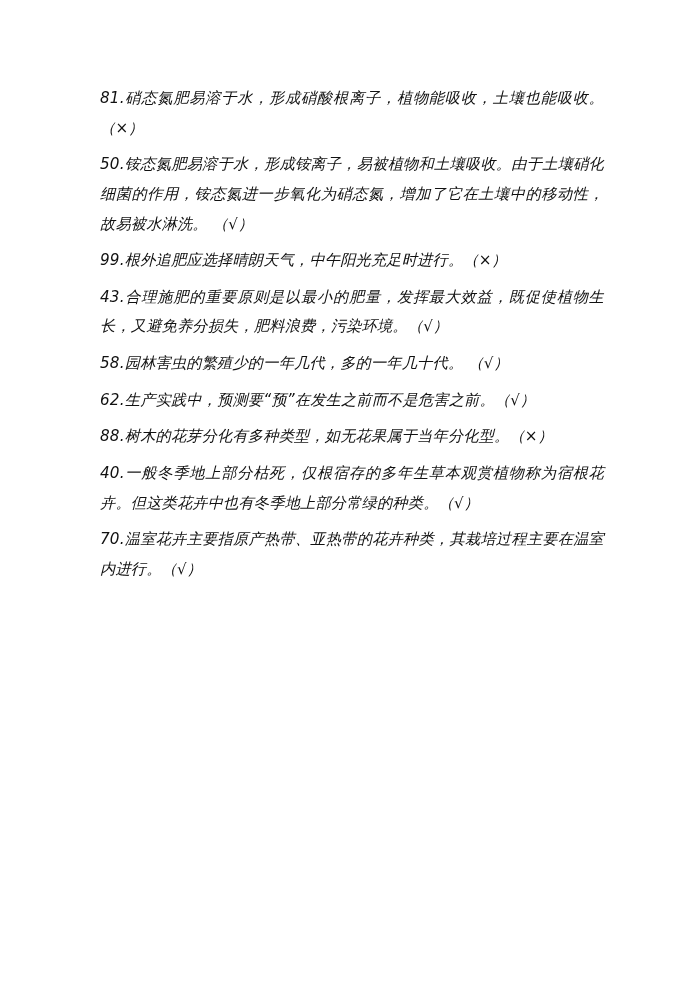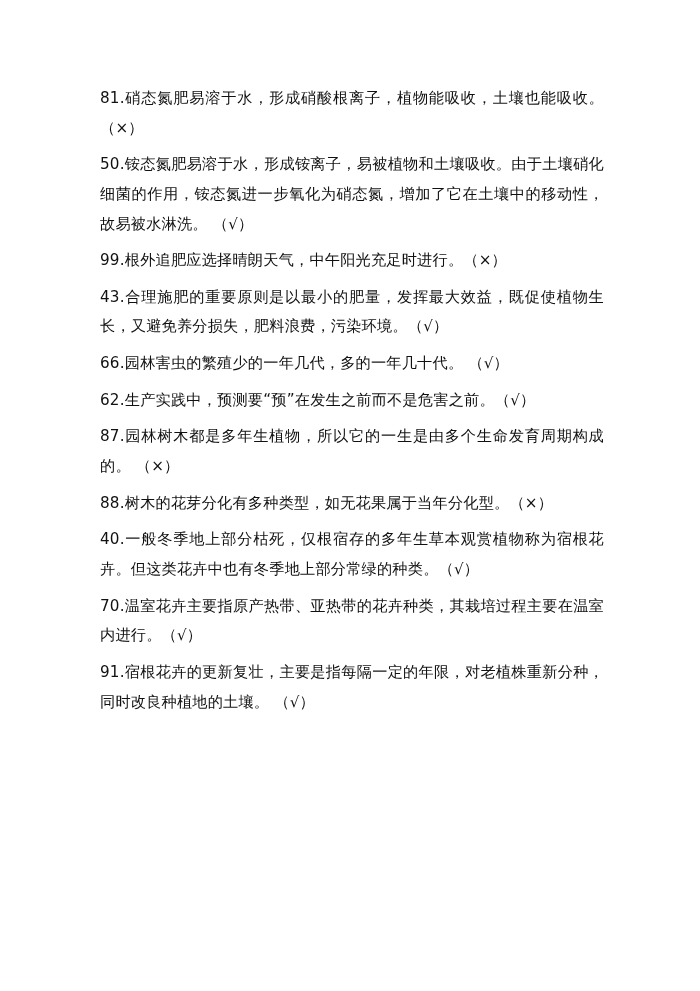--- a/index.html
+++ b/index.html
@@ -14,20 +14,21 @@
     color: #111111;
     overflow: hidden;
   }
   .page {
     position: relative;
     width: 700px;
     height: 991px;
     box-sizing: border-box;
     padding: 84px 96px 40px 100px;
     background: #ffffff;
+    font-style: italic;
   }
   .doc-body {
     font-size: 15.2px;
     line-height: 1.95;
     letter-spacing: 0.2px;
     text-align: justify;
     text-justify: inter-ideograph;
   }
   .item {
     margin: 0 0 7px 0;
@@ -37,21 +38,19 @@
 </style>
 </head>
 <body>
 
 <div class="page">
   <div class="doc-body">
     <p class="item">81.硝态氮肥易溶于水，形成硝酸根离子，植物能吸收，土壤也能吸收。（×）</p>
     <p class="item">50.铵态氮肥易溶于水，形成铵离子，易被植物和土壤吸收。由于土壤硝化细菌的作用，铵态氮进一步氧化为硝态氮，增加了它在土壤中的移动性，故易被水淋洗。 （√）</p>
     <p class="item">99.根外追肥应选择晴朗天气，中午阳光充足时进行。（×）</p>
     <p class="item">43.合理施肥的重要原则是以最小的肥量，发挥最大效益，既促使植物生长，又避免养分损失，肥料浪费，污染环境。（√）</p>
-    <p class="item">66.园林害虫的繁殖少的一年几代，多的一年几十代。 （√）</p>
+    <p class="item">58.园林害虫的繁殖少的一年几代，多的一年几十代。 （√）</p>
     <p class="item">62.生产实践中，预测要“预”在发生之前而不是危害之前。（√）</p>
-    <p class="item">87.园林树木都是多年生植物，所以它的一生是由多个生命发育周期构成的。 （×）</p>
     <p class="item">88.树木的花芽分化有多种类型，如无花果属于当年分化型。（×）</p>
     <p class="item">40.一般冬季地上部分枯死，仅根宿存的多年生草本观赏植物称为宿根花卉。但这类花卉中也有冬季地上部分常绿的种类。（√）</p>
     <p class="item">70.温室花卉主要指原产热带、亚热带的花卉种类，其栽培过程主要在温室内进行。（√）</p>
-    <p class="item">91.宿根花卉的更新复壮，主要是指每隔一定的年限，对老植株重新分种，同时改良种植地的土壤。 （√）</p>
   </div>
 </div>
 
 </body></html>

